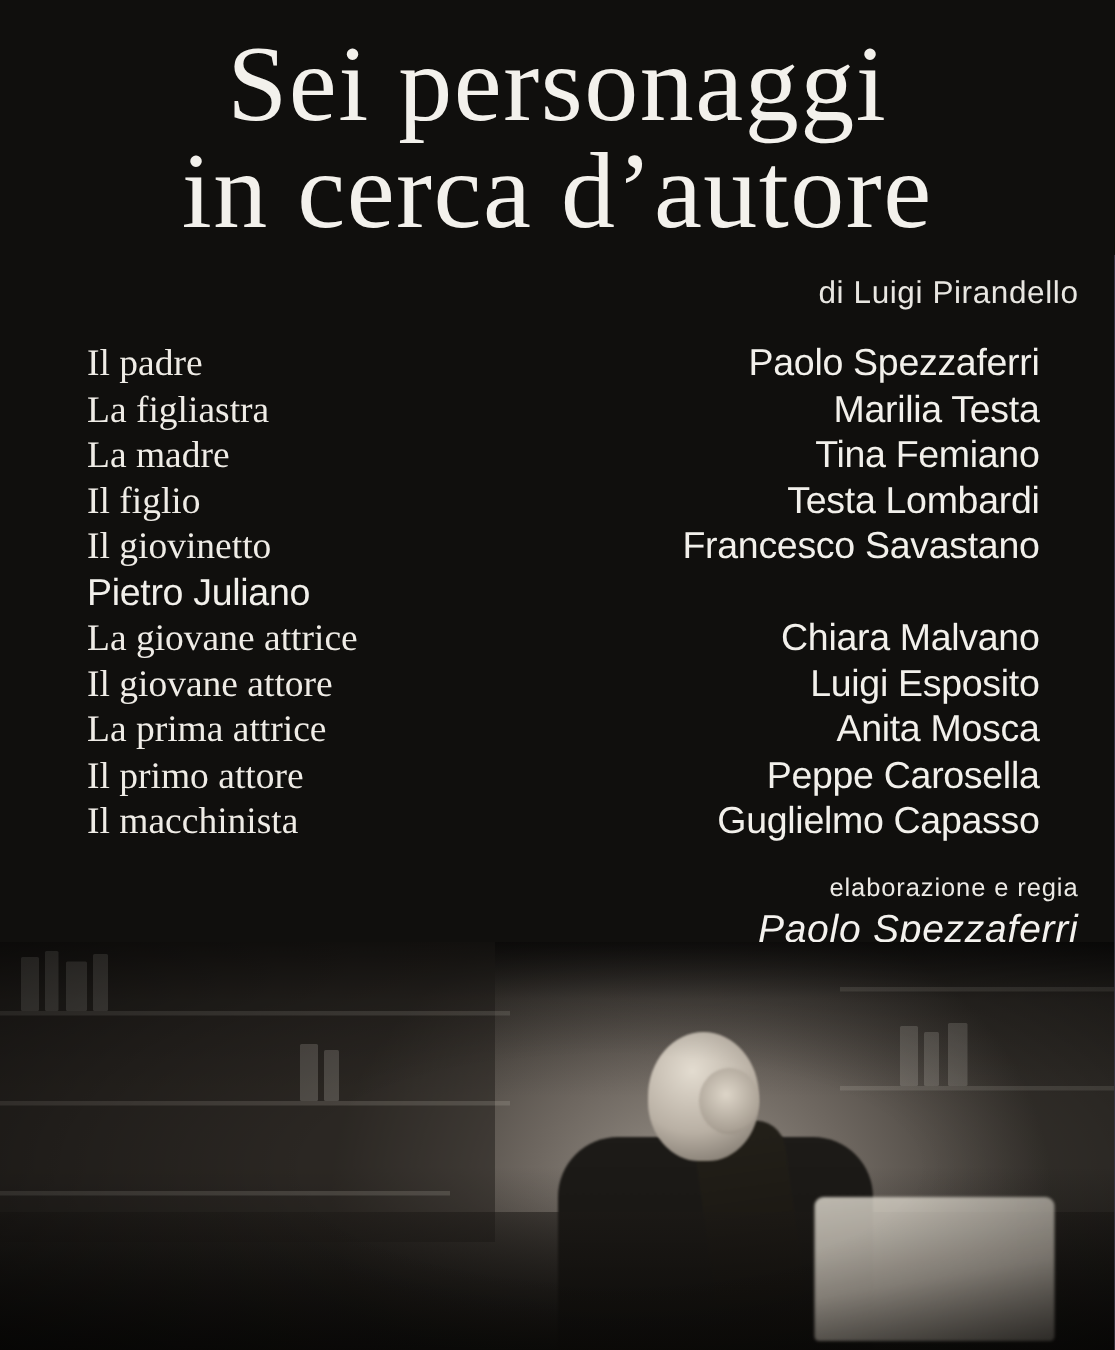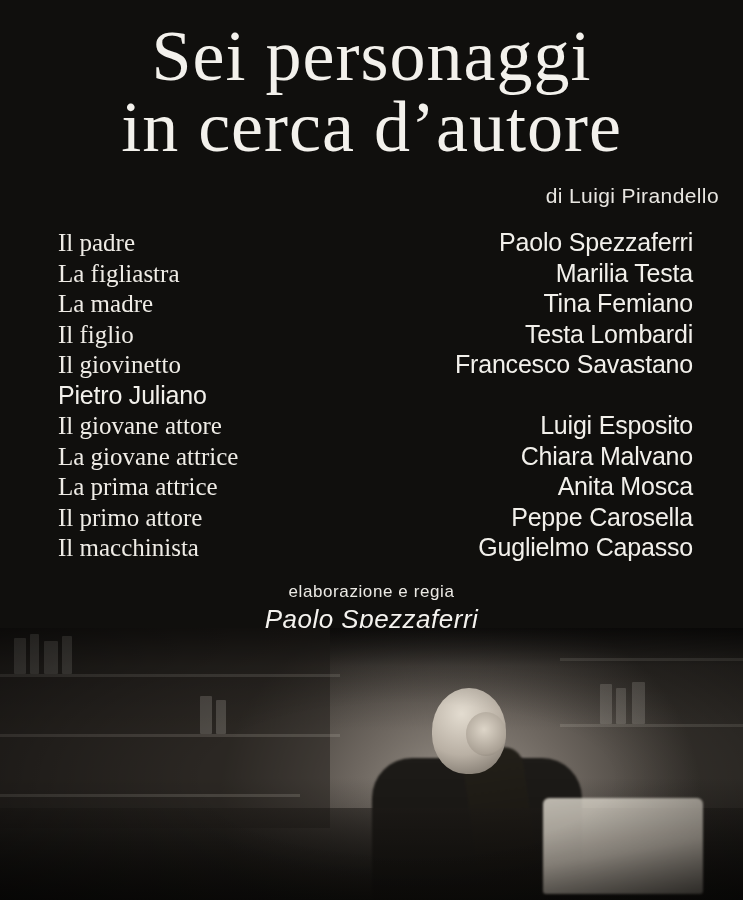--- a/index.html
+++ b/index.html
@@ -65,21 +65,21 @@
   }
   .actor {
     font-family: "Liberation Sans", sans-serif;
     color: #f2f0eb;
     font-size: 25px;
     white-space: nowrap;
     text-align: right;
     letter-spacing: -0.2px;
   }
   .credits {
-    text-align: center;
+    text-align: right;
     margin-top: 18px;
   }
   .credits-label {
     color: #eceae5;
     font-size: 17px;
     letter-spacing: 0.6px;
   }
   .credits-name {
     color: #f4f2ee;
     font-size: 26px;
@@ -219,26 +219,26 @@
         <span class="actor">Testa Lombardi</span>
       </div>
       <div class="cast-row">
         <span class="role">Il giovinetto</span>
         <span class="actor">Francesco Savastano</span>
       </div>
       <div class="cast-row">
         <span class="actor">Pietro Juliano</span>
       </div>
       <div class="cast-row">
+        <span class="role">La giovane attrice</span>
+        <span class="actor">Chiara Malvano</span>
+      </div>
+      <div class="cast-row">
         <span class="role">Il giovane attore</span>
         <span class="actor">Luigi Esposito</span>
-      </div>
-      <div class="cast-row">
-        <span class="role">La giovane attrice</span>
-        <span class="actor">Chiara Malvano</span>
       </div>
       <div class="cast-row">
         <span class="role">La prima attrice</span>
         <span class="actor">Anita Mosca</span>
       </div>
       <div class="cast-row">
         <span class="role">Il primo attore</span>
         <span class="actor">Peppe Carosella</span>
       </div>
       <div class="cast-row">

